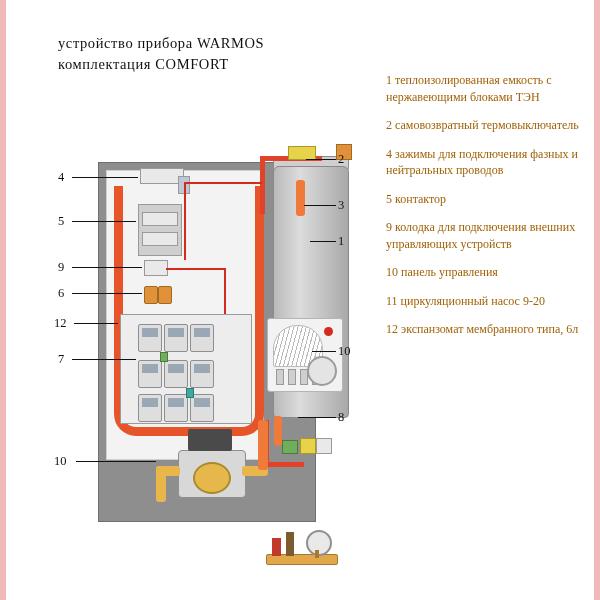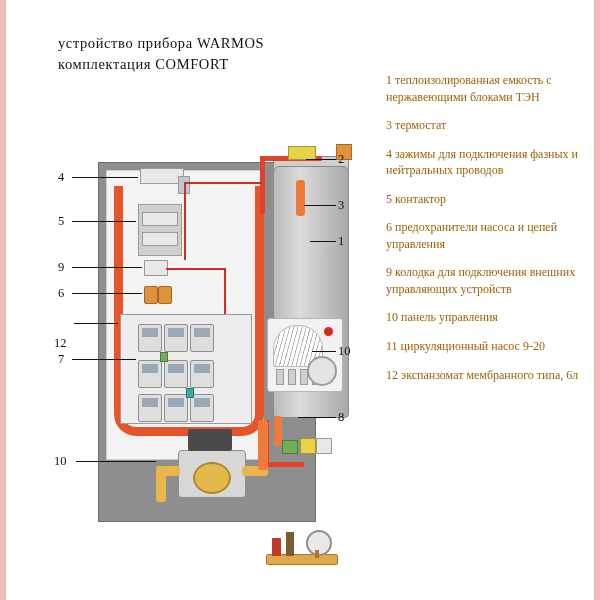--- a/index.html
+++ b/index.html
@@ -117,24 +117,23 @@
 <body>
 
 <div class="edge-left"></div>
 <div class="edge-right"></div>
 
 <div id="title">устройство прибора WARMOS
 комплектация COMFORT</div>
 
 <div id="legend">
   <div class="item">1 теплоизолированная емкость с нержавеющими блоками ТЭН</div>
-  <div class="item">3 термостат</div>
+  <div class="item">2 самовозвратный термовыключатель</div>
   <div class="item">4 зажимы для подключения фазных и нейтральных проводов</div>
   <div class="item">5 контактор</div>
-  <div class="item">6 предохранители насоса и цепей управления</div>
   <div class="item">9 колодка для подключения внешних управляющих устройств</div>
   <div class="item">10 панель управления</div>
   <div class="item">11 циркуляционный насос 9-20</div>
   <div class="item">12 экспанзомат мембранного типа, 6л</div>
 </div>
 
 <div id="drawing">
 
   <div class="dev-body"></div>
   <div class="dev-panel"></div>
@@ -231,21 +230,21 @@
 
   <div class="lab" style="left:-2px;top:94px;">5</div>
   <div class="lead" style="left:12px;top:101px;width:64px;"></div>
 
   <div class="lab" style="left:-2px;top:140px;">9</div>
   <div class="lead" style="left:12px;top:147px;width:70px;"></div>
 
   <div class="lab" style="left:-2px;top:166px;">6</div>
   <div class="lead" style="left:12px;top:173px;width:70px;"></div>
 
-  <div class="lab" style="left:-6px;top:196px;margin-top:20px;">12</div>
+  <div class="lab" style="left:-6px;top:196px;">12</div>
   <div class="lead" style="left:14px;top:203px;width:44px;"></div>
 
   <div class="lab" style="left:-2px;top:232px;">7</div>
   <div class="lead" style="left:12px;top:239px;width:64px;"></div>
 
   <div class="lab" style="left:-6px;top:334px;">10</div>
   <div class="lead" style="left:16px;top:341px;width:80px;"></div>
 
   <div class="lab" style="left:278px;top:32px;">2</div>
   <div class="lead" style="left:246px;top:39px;width:30px;"></div>

